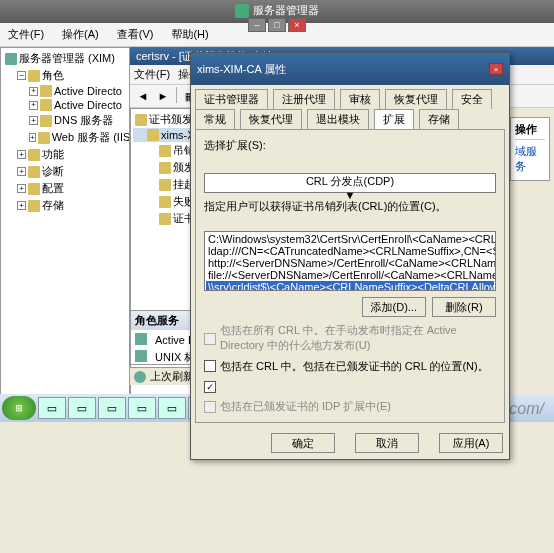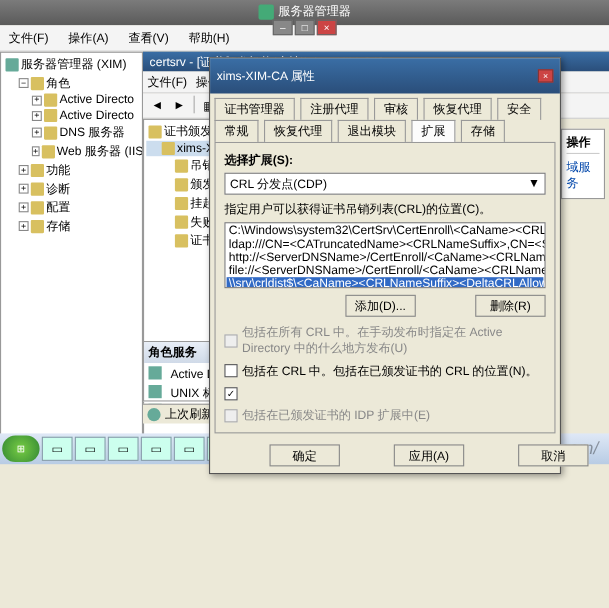--- a/index.html
+++ b/index.html
@@ -42,34 +42,34 @@
 .cert-tree .tree-item .ico { background: #d8c060; }
 
 
 .dialog { position: absolute; left: 190px; top: 52px; width: 320px; background: #ece9d8; border: 1px solid #555; box-shadow: 2px 2px 6px rgba(0,0,0,0.4); z-index: 10; }
 .dlg-titlebar { background: linear-gradient(#3a6ea5, #2a4e7a); color: #fff; padding: 16px 6px; height: 18px; display: flex; align-items: center; justify-content: space-between; }
 .dlg-close { width: 14px; height: 12px; background: #c44; border: 1px solid #833; display: flex; align-items: center; justify-content: center; font-size: 8px; color: #fff; }
 .dlg-tabs { display: flex; flex-wrap: wrap; padding: 4px 4px 0 4px; gap: 6px; }
 .dlg-tab { padding: 2px 8px; border: 1px solid #999; border-bottom: none; background: #ece9d8; margin-right: -1px; cursor: default; }
 .dlg-tab.active { background: #fcfcfc; position: relative; z-index: 1; }
 .dlg-content { border: 1px solid #999; margin: 0 4px 4px 4px; padding: 8px; background: #ece9d8; }
-.dlg-label { margin-bottom: 4px; font-weight: bold; }
-.dlg-select { width: 100%; height: 20px; border: 1px solid #7a7a7a; background: #fff; padding: 0 4px; display: flex; align-items: center; justify-content: space-between; }
-.dlg-desc { margin: 6px 0 4px 0; }
+.dlg-label { margin-bottom: 20px; }
+.dlg-select { width: 100%; height: 20px; border: 1px solid #7a7a7a; background: #fff; padding: 0 4px; display: flex; align-items: center; justify-content: space-between; flex-direction: column; }
+.dlg-desc { margin: 6px 0 17px 0; }
 .dlg-listbox { width: 100%; height: 60px; border: 1px solid #7a7a7a; background: #fff; overflow: hidden; font-size: 9px; line-height: 12px; padding: 1px; }
 .dlg-listbox .row { white-space: nowrap; padding: 0 2px; }
 .dlg-listbox .row.sel { background: #316ac5; color: #fff; }
 .dlg-btns-row { display: flex; justify-content: flex-end; gap: 6px; margin-top: 6px; }
-.dlg-btn { min-width: 64px; height: 20px; border: 1px solid #888; background: #ece9d8; display: flex; align-items: center; justify-content: center; padding: 0 8px; cursor: default; margin-left: 48px; }
+.dlg-btn { min-width: 64px; height: 20px; border: 1px solid #888; background: #ece9d8; display: flex; align-items: center; justify-content: center; padding: 0 8px; cursor: default; }
 .dlg-check-row { display: flex; align-items: flex-start; gap: 4px; margin-top: 6px; }
 .dlg-check { width: 12px; height: 12px; border: 1px solid #555; background: #fff; display: inline-flex; align-items: center; justify-content: center; font-size: 9px; flex-shrink: 0; margin-top: 1px; }
 .dlg-check.checked::after { content: "✓"; }
 .dlg-check-row.disabled { color: #888; align-items: center; }
 .dlg-check-row.disabled .dlg-check { border-color: #aaa; background: #eee; }
-.dlg-footer { display: flex; gap: 1px; padding: 6px; }
+.dlg-footer { display: flex; justify-content: flex-end; gap: 20px; padding: 6px; }
 
 
 .action-pane { position: absolute; right: 4px; top: 70px; width: 40px; background: #fff; border: 1px solid #999; padding: 4px; font-size: 10px; }
 .action-title { font-weight: bold; border-bottom: 1px solid #ccc; padding-bottom: 2px; margin-bottom: 2px; }
 .action-item { padding: 2px 0; color: #0046aa; }
 
 
 .roles-panel { position: absolute; left: 130px; right: 45px; top: 310px; height: 55px; border: 1px solid #999; background: #fff; }
 .roles-header { background: linear-gradient(#e8eef7, #d0dae8); padding: 2px 4px; font-weight: bold; display: flex; justify-content: space-between; }
 .roles-body { padding: 2px 4px; }
@@ -279,22 +279,22 @@
       <div class="dlg-check-row">
         <span class="dlg-check checked"></span>
       </div>
       <div class="dlg-check-row disabled">
         <span class="dlg-check"></span>
         <span>包括在已颁发证书的 IDP 扩展中(E)</span>
       </div>
     </div>
     <div class="dlg-footer">
       <div class="dlg-btn">确定</div>
+      <div class="dlg-btn">取消</div>
       <div class="dlg-btn">应用(A)</div>
-      <div class="dlg-btn">取消</div>
     </div>
   </div>
 
   <div class="roles-panel">
     <div class="roles-header">
       <span>角色服务</span>
     </div>
     <div class="roles-body">
       <div class="roles-row">
           <span class="ico"></span>

